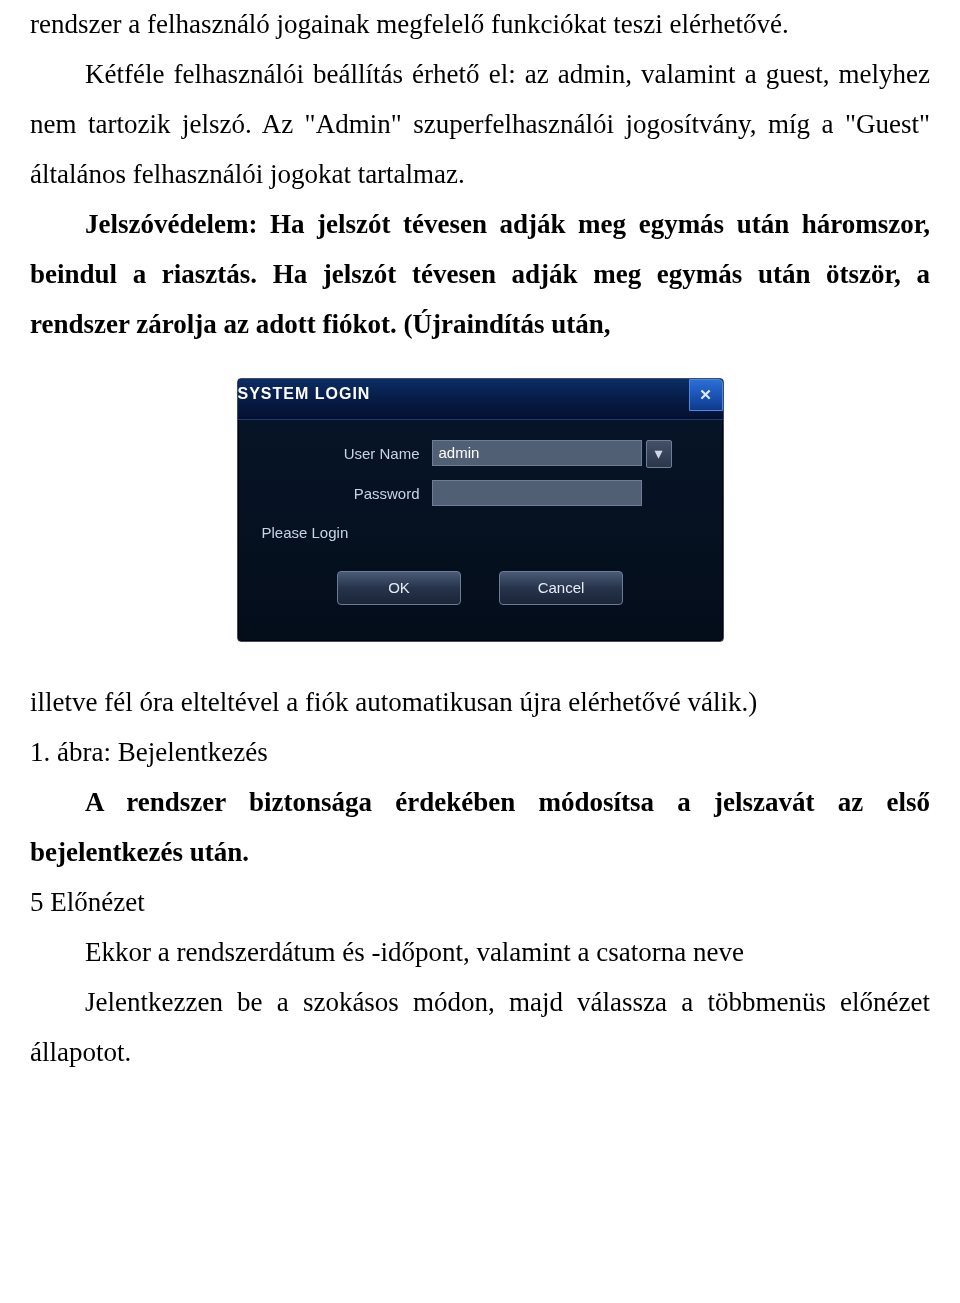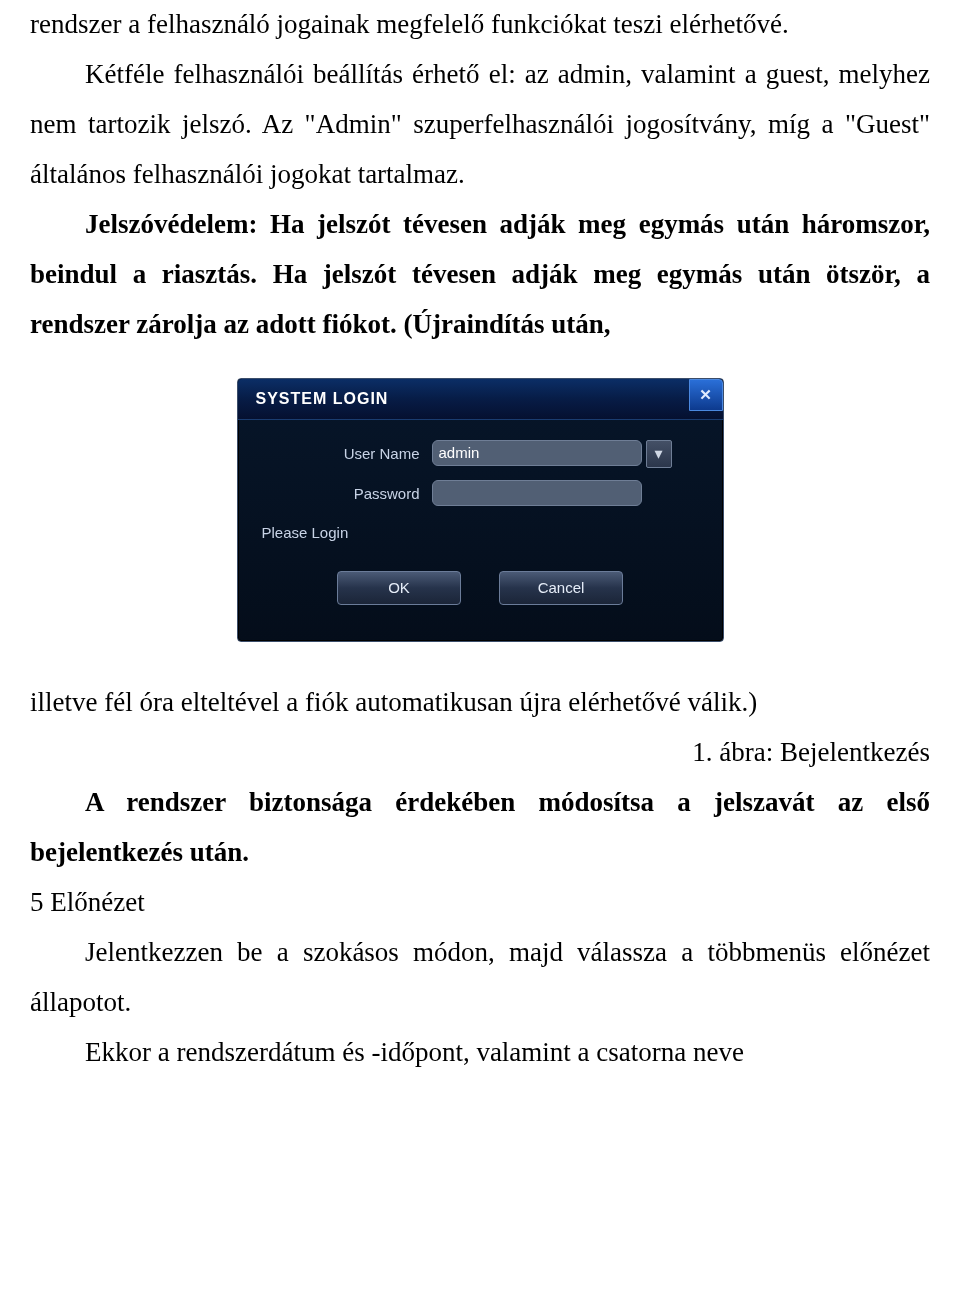--- a/index.html
+++ b/index.html
@@ -36,22 +36,20 @@
     border-radius: 4px;
     font-family: Arial, sans-serif;
     font-size: 16px;
     color: #d0d8e5;
     position: relative;
     box-shadow: 0 0 0 1px #000 inset;
   }
   .titlebar {
     height: 40px;
     display: flex;
-    align-items: center;
-    padding-left: 18px;
     background: linear-gradient(#0b2e66, #071c46 50%, #051030);
     border-bottom: 1px solid #1a3c70;
     position: relative;
     border-top-left-radius: 4px;
     border-top-right-radius: 4px;
   }
   .titlebar-text {
     color: #ffffff;
     letter-spacing: 1px;
     font-size: 16px;
@@ -91,21 +89,21 @@
   }
   .input-wrap {
     flex: 1;
     display: flex;
   }
   .text-input {
     width: 210px;
     height: 26px;
     background: #515f74;
     border: 1px solid #6f7e96;
-    border-radius: 6px;
+    border-radius: 0;
     color: #ffffff;
     padding: 0 6px;
     font-size: 15px;
     font-family: Arial, sans-serif;
     box-sizing: border-box;
   }
   .dropdown-btn {
     width: 24px;
     height: 26px;
     margin-left: 4px;
@@ -136,21 +134,21 @@
     border: 1px solid #6b7c99;
     border-radius: 4px;
     color: #e6edf8;
     font-size: 15px;
     display: flex;
     align-items: center;
     justify-content: center;
     cursor: pointer;
   }
   .caption {
-    text-align: right;
+    text-align: left;
     text-indent: 0;
   }
   .section-heading {
     font-weight: normal;
     text-indent: 0;
   }
 </style>
 </head>
 <body>
 
@@ -201,17 +199,17 @@
   </div>
 
   <p class="p-block" style="font-weight:normal; text-indent:0;">illetve fél óra elteltével a fiók automatikusan újra elérhetővé válik.)</p>
 
   <p class="p-block caption">1. ábra: Bejelentkezés</p>
 
   <p class="p-block indent" style="font-weight:bold;">A rendszer biztonsága érdekében módosítsa a jelszavát az első bejelentkezés után.</p>
 
   <p class="p-block section-heading">5 Előnézet</p>
 
+  <p class="p-block indent">Ekkor a rendszerdátum és -időpont, valamint a csatorna neve</p>
+
   <p class="p-block indent">Jelentkezzen be a szokásos módon, majd válassza a többmenüs előnézet állapotot.</p>
 
-  <p class="p-block indent">Ekkor a rendszerdátum és -időpont, valamint a csatorna neve</p>
-
 </div>
 
 </body></html>

